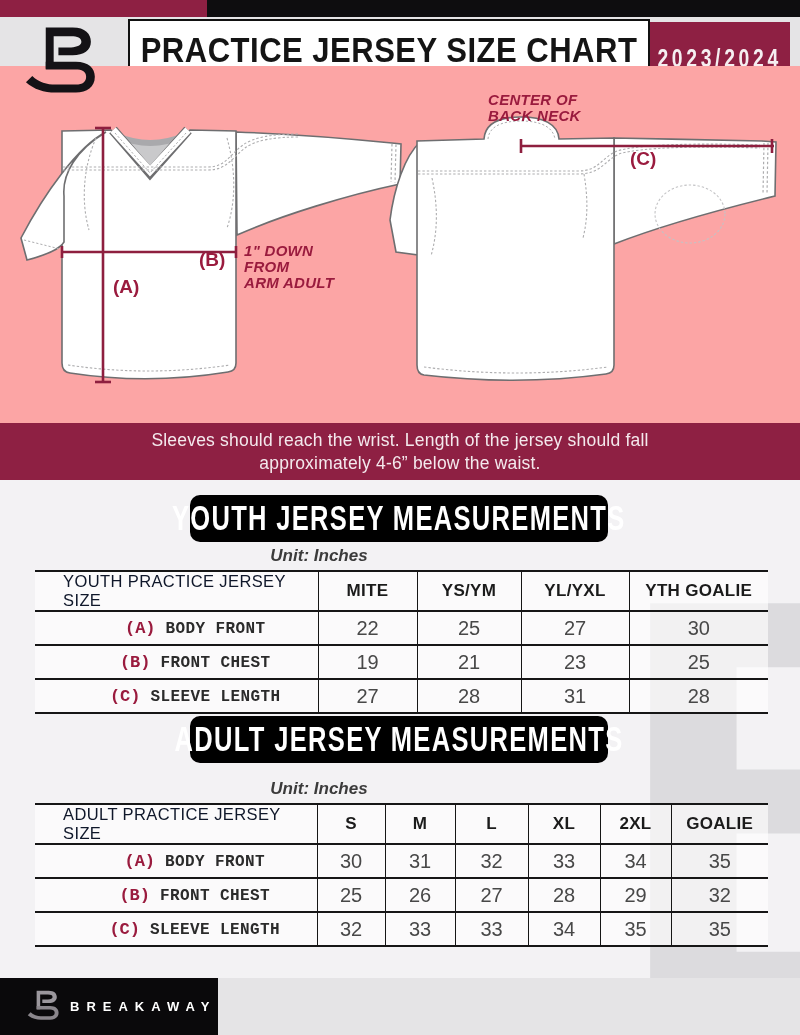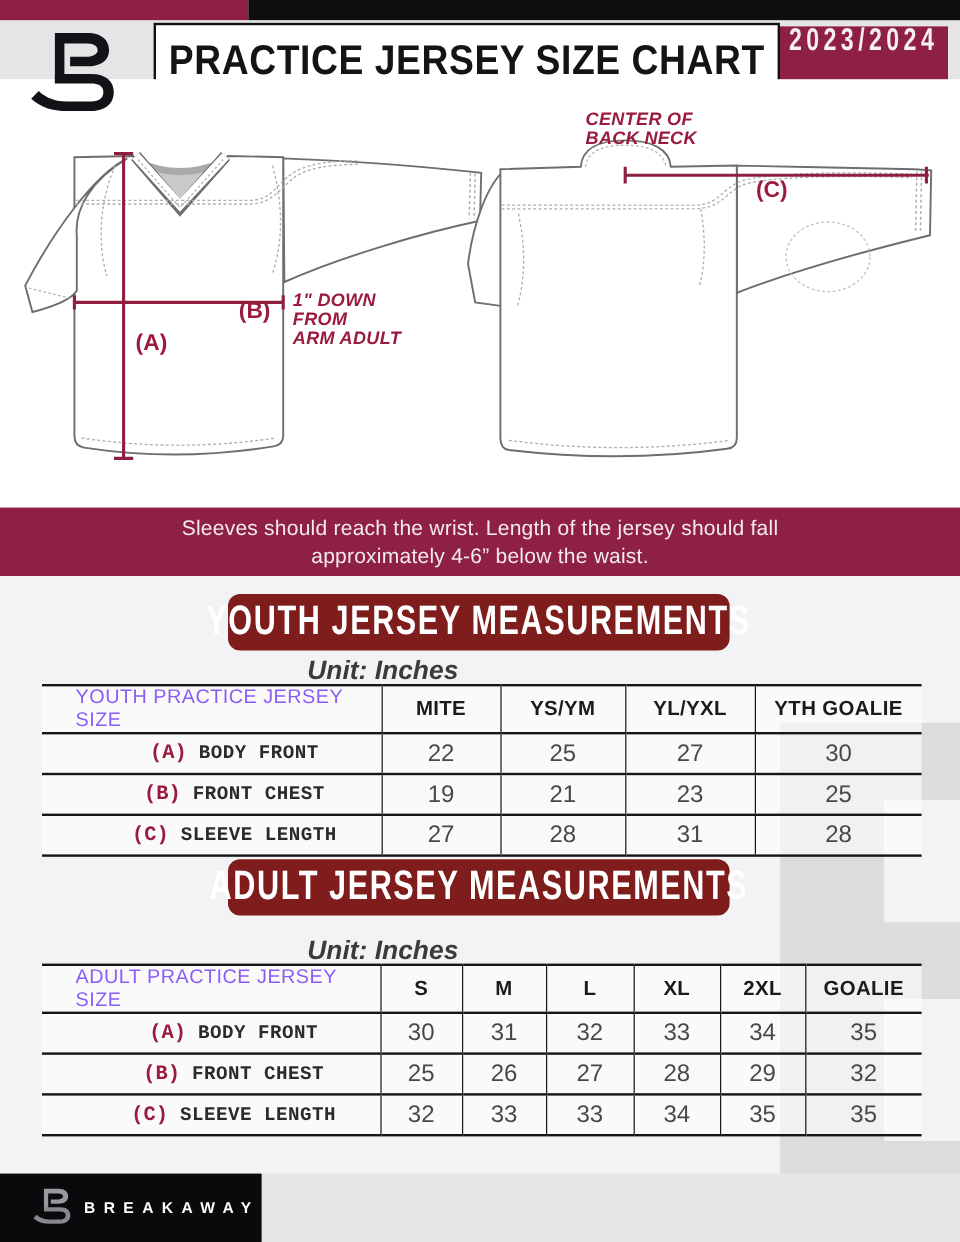--- a/index.html
+++ b/index.html
@@ -11,58 +11,58 @@
   .topstrip .maroon { width:207px; height:100%; background:#8E2043; }
   .topstrip .black  { flex:1; height:100%; background:#0E0D0F; }
 
   
   .headerband { position:absolute; left:0; top:17px; width:800px; height:49px; background:#E5E4E6; }
   .titlebox { position:absolute; left:128px; top:2px; width:522px; height:63px; background:#FFFFFF;
               border:2px solid #111111; display:flex; align-items:center; justify-content:center; }
   .titlebox .t { font-size:32px; font-weight:700; color:#141414; letter-spacing:.5px;
                  transform:scale(.97,1.08); white-space:nowrap; }
   .yearbox { position:absolute; left:650px; top:5px; width:140px; height:48px; background:#8E2043;
-             display:flex; align-items:flex-start; justify-content:center; }
+             display:flex; align-items:flex-end; justify-content:center; }
   .yearbox .t { font-size:21px; font-weight:700; color:#F5EFF1; letter-spacing:4px;
                 transform:scale(.92,1.25); white-space:nowrap; }
 
   .brandmark { position:absolute; left:22px; top:24px; z-index:6; }
 
   
-  .diagrams { position:absolute; left:0; top:66px; width:800px; height:357px; background:#ffffff; }
+  .diagrams { position:absolute; left:0; top:66px; width:800px; height:357px; background:#fca5a5; }
   .diagrams svg { position:absolute; left:0; top:0; }
   .anno { position:absolute; color:#9A1B3E; line-height:16px; }
   .anno.key { font-weight:800; font-size:19px; font-style:normal; }
   .anno.cap { font-style:italic; font-size:15px; font-weight:600; letter-spacing:.3px; }
 
   
   .banner { position:absolute; left:0; top:423px; width:800px; height:57px; background:#8E2043;
             display:flex; flex-direction:column; align-items:center; justify-content:center; }
   .banner div { color:#F4E9ED; font-size:17.5px; line-height:23px; letter-spacing:.2px; }
 
   
   .lower { position:absolute; left:0; top:480px; width:800px; height:498px; background:#F3F2F4; overflow:hidden; }
   .watermark { position:absolute; left:610px; top:28px; font-size:600px; font-weight:700;
                color:#DCDBDE; line-height:1; z-index:0; font-family:"Liberation Sans", sans-serif; }
-  .pill { position:absolute; left:190px; width:418px; height:47px; background:#7f1d1d; border-radius:10px;
+  .pill { position:absolute; left:190px; width:418px; height:47px; background:#000000; border-radius:10px;
           display:flex; align-items:center; justify-content:center; z-index:1; }
   .pill .t { color:#FFFFFF; font-size:29px; font-weight:700; letter-spacing:1.5px;
              transform:scale(.88,1.18); white-space:nowrap; }
   .unit { position:absolute; left:0; width:638px; text-align:center; font-style:italic; font-weight:600;
-          font-size:22px; color:#3B3B3B; z-index:1; }
+          font-size:17px; color:#3B3B3B; z-index:1; }
   .sizetable { position:absolute; left:35px; width:733px; border-collapse:collapse; z-index:1;
                table-layout:fixed; }
   .sizetable td, .sizetable th { background:rgba(255,255,255,.62); padding:0; vertical-align:middle; }
   .sizetable tr > * { border-top:2px solid #161616; }
   .sizetable tr:last-child > * { border-bottom:2px solid #161616; }
   .sizetable tr > *:not(:first-child) { border-left:1.5px solid #161616; }
   .sizetable .hrow > * { height:38px; }
   .sizetable .drow > * { height:34px; }
   .sizetable .collabel { text-align:left; padding-left:28px; font-weight:400; font-size:16.5px;
-                         color:#8b5cf6; letter-spacing:.4px; }
+                         color:#0f172a; letter-spacing:.4px; }
   .sizetable .size { text-align:center; font-weight:700; font-size:17px; color:#1B1B1B; letter-spacing:.3px; }
   .sizetable .rowname { text-align:center; padding-left:38px; white-space:nowrap;font-family:Liberation Mono, monospace; }
   .sizetable .rowname .k { color:#9A1B3E; font-weight:800; font-size:17px; margin-right:10px; }
   .sizetable .rowname .n { color:#2B2B2B; font-weight:600; font-size:16px; letter-spacing:.4px; }
   .sizetable .val { text-align:center; font-size:20px; color:#484848; }
 
   
   .footer { position:absolute; left:0; top:978px; width:800px; height:57px; display:flex; }
   .footer .logobox { width:218px; height:100%; background:#0A090B; display:flex; align-items:center; padding-left:26px; }
   .footer .brand { color:#FFFFFF; font-size:13px; font-weight:700; letter-spacing:7px; margin-left:10px; }

